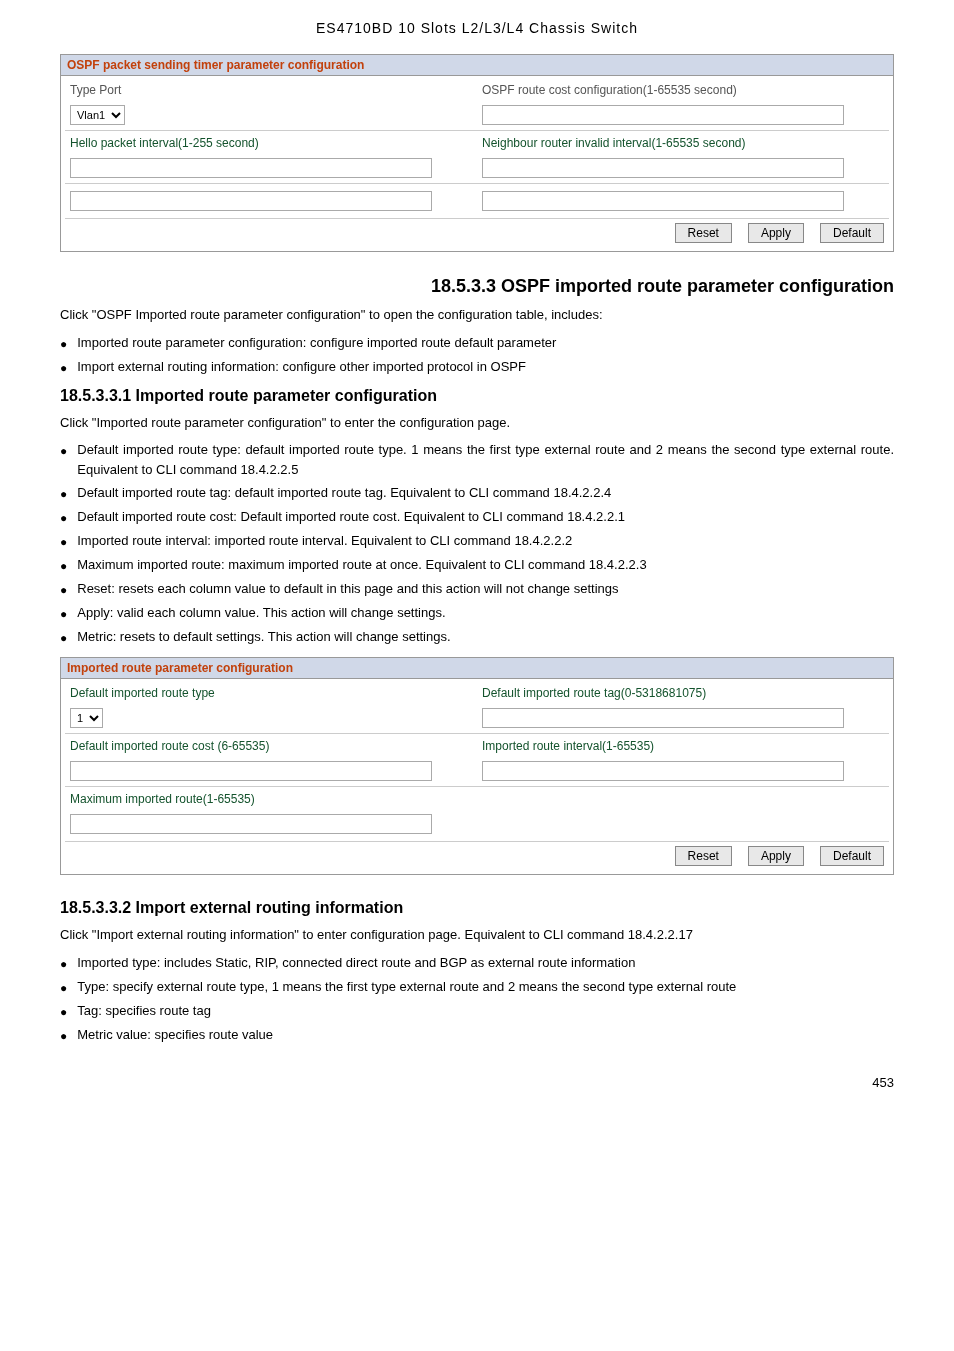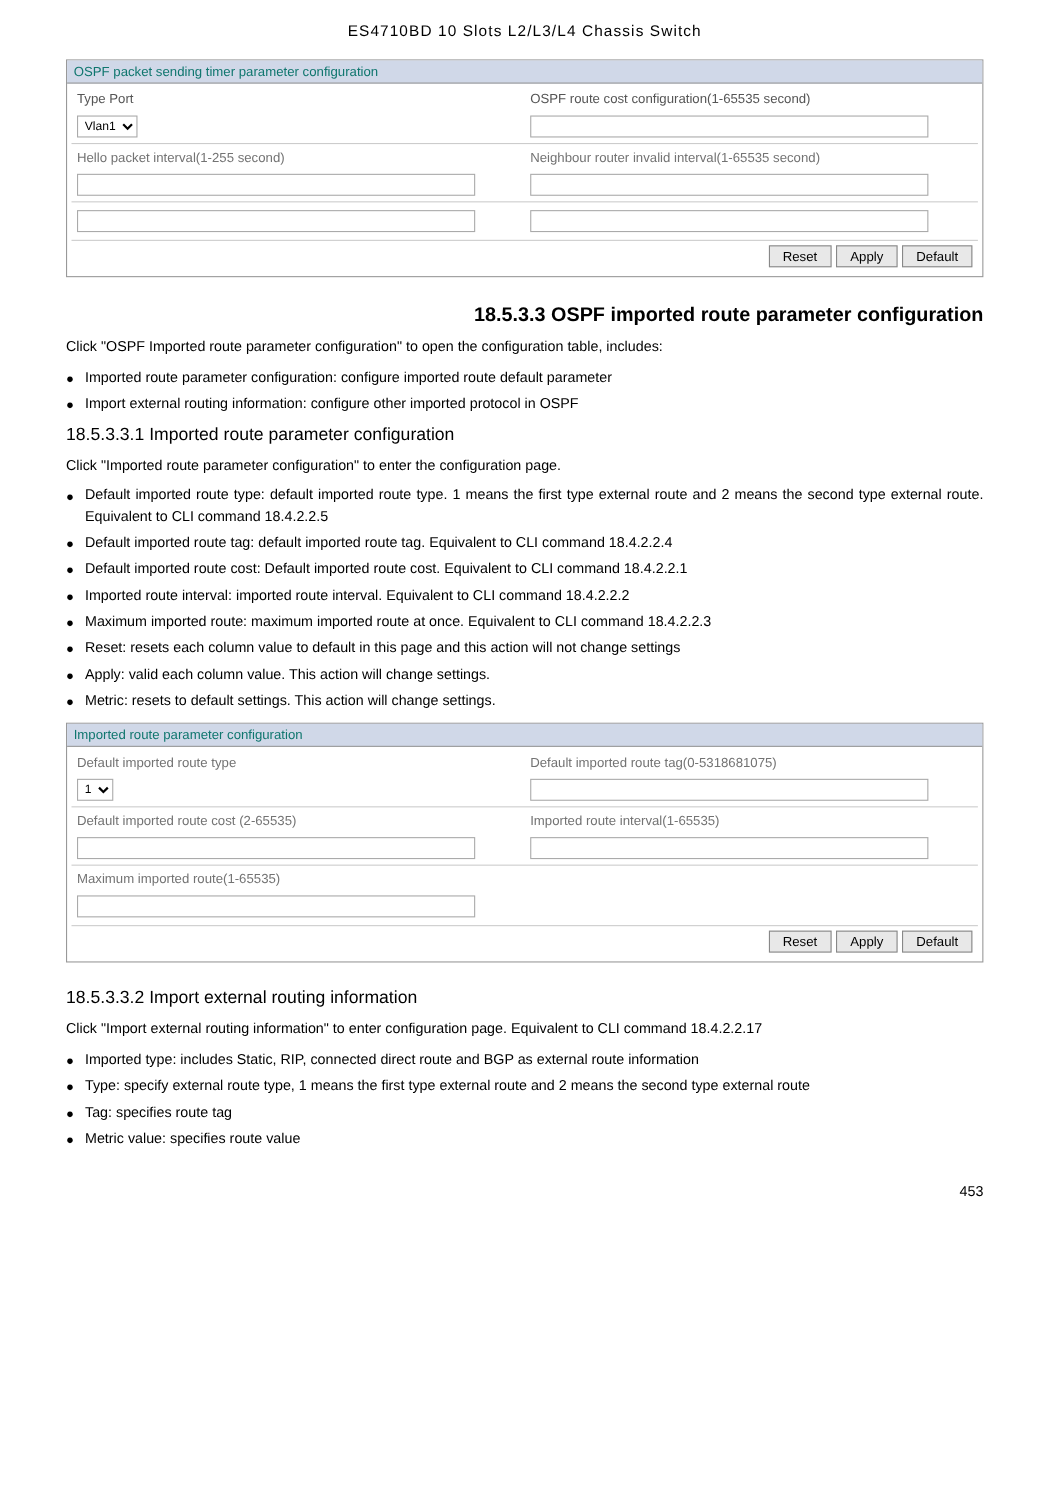--- a/index.html
+++ b/index.html
@@ -24,39 +24,39 @@
       border: 1px solid #999;
       width: 100%;
       margin-bottom: 24px;
       background: #fff;
     }
     .config-table-title {
       background: #d0d8e8;
       border-bottom: 1px solid #999;
       padding: 3px 6px;
       font-size: 12px;
-      font-weight: normal;
-      color: #0f766e;
+      font-weight: bold;
+      color: #c2410c;
     }
     .config-table-body {
       padding: 4px;
     }
     .config-row {
       display: flex;
       width: 100%;
     }
     .config-cell {
       flex: 1;
       padding: 3px 5px;
       font-size: 12px;
       color: #555;
       vertical-align: top;
     }
     .config-cell-label {
-      color: #737373;
+      color: #14532d;
       font-size: 12px;
     }
     .config-input {
       width: 90%;
       height: 20px;
       border: 1px solid #aaa;
       background: #fff;
       font-size: 11px;
       padding: 1px 3px;
       margin-top: 2px;
@@ -67,21 +67,21 @@
       border: 1px solid #aaa;
       background: #fff;
       font-size: 11px;
       padding: 1px 2px;
       margin-top: 2px;
     }
     .config-buttons {
       display: flex;
       justify-content: flex-end;
       padding: 4px 5px;
-      gap: 4px;
+      gap: 16px;
       border-top: 1px solid #ccc;
       margin-top: 4px;
     }
     .config-btn {
       padding: 2px 12px;
       font-size: 12px;
       border: 1px solid #888;
       background: #e8e8e8;
       cursor: pointer;
       min-width: 45px;
@@ -89,21 +89,21 @@
     
     .section-heading-1 {
       font-size: 18px;
       font-weight: bold;
       margin: 20px 0 8px 3px;
       border-bottom: none;
       text-align: right;
     }
     .section-heading-2 {
       font-size: 16px;
-      font-weight: normal;
+      font-weight: bold;
       margin: 1px 0 8px 0;
     }
     .section-para {
       font-size: 13px;
       margin-bottom: 8px;
       line-height: 1.5;
       text-align: justify;
     }
     .bullet-list {
       list-style: none;
@@ -231,21 +231,21 @@
           <option>2</option>
         </select>
       </div>
       <div class="config-cell">
         <input class="config-input" type="text" value="" style="">
       </div>
     </div>
     <div class="divider"></div>
 
     <div class="config-row">
-      <div class="config-cell config-cell-label">Default imported route cost (2-65535)</div>
+      <div class="config-cell config-cell-label">Default imported route cost (6-65535)</div>
       <div class="config-cell config-cell-label">Imported route interval(1-65535)</div>
     </div>
 
     <div class="config-row">
       <div class="config-cell">
         <input class="config-input" type="text" value="" style="">
       </div>
       <div class="config-cell">
         <input class="config-input" type="text" value="" style="">
       </div>

